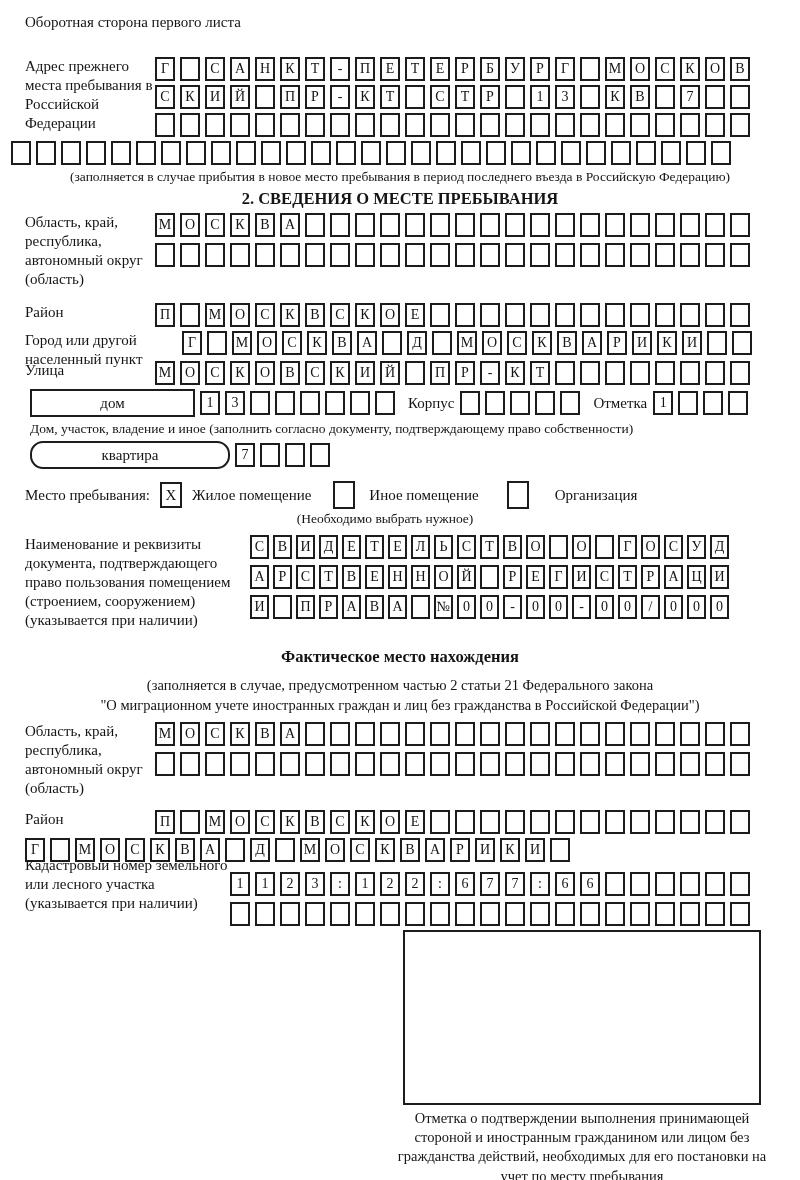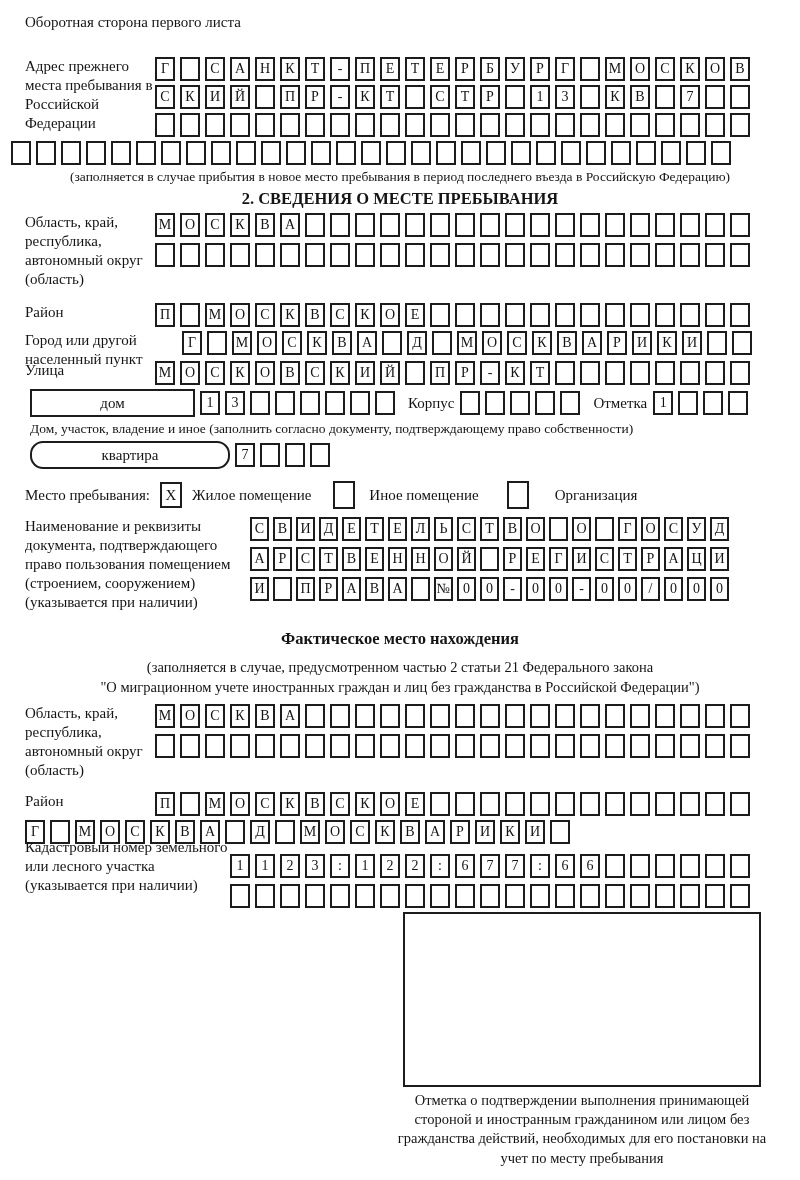--- a/index.html
+++ b/index.html
@@ -385,20 +385,21 @@
 
   <div class="stay-line">
     <span class="opt">Место пребывания:</span>
     <span class="checkbox" style="margin-left:10px; height:26px;">X</span>
     <span class="opt" style="margin-left:10px;">Жилое помещение</span>
     <span class="checkbox" style="margin-left:22px;"></span>
     <span class="opt" style="margin-left:14px;">Иное помещение</span>
     <span class="checkbox" style="margin-left:28px;"></span>
     <span class="opt" style="margin-left:26px;">Организация</span>
   </div>
+  <div class="caption" style="text-align:center; width:720px; margin-top:2px;">(Необходимо выбрать нужное)</div>
 
   <section class="fb mt8">
     <div class="lbl w220">Наименование и реквизиты документа, подтверждающего право пользования помещением (строением, сооружением) (указывается при наличии)</div>
     <div class="rows gap6 tight">
       <div class="cellrow">
           <span class="cell">С</span>
           <span class="cell">В</span>
           <span class="cell">И</span>
           <span class="cell">Д</span>
           <span class="cell">Е</span>

